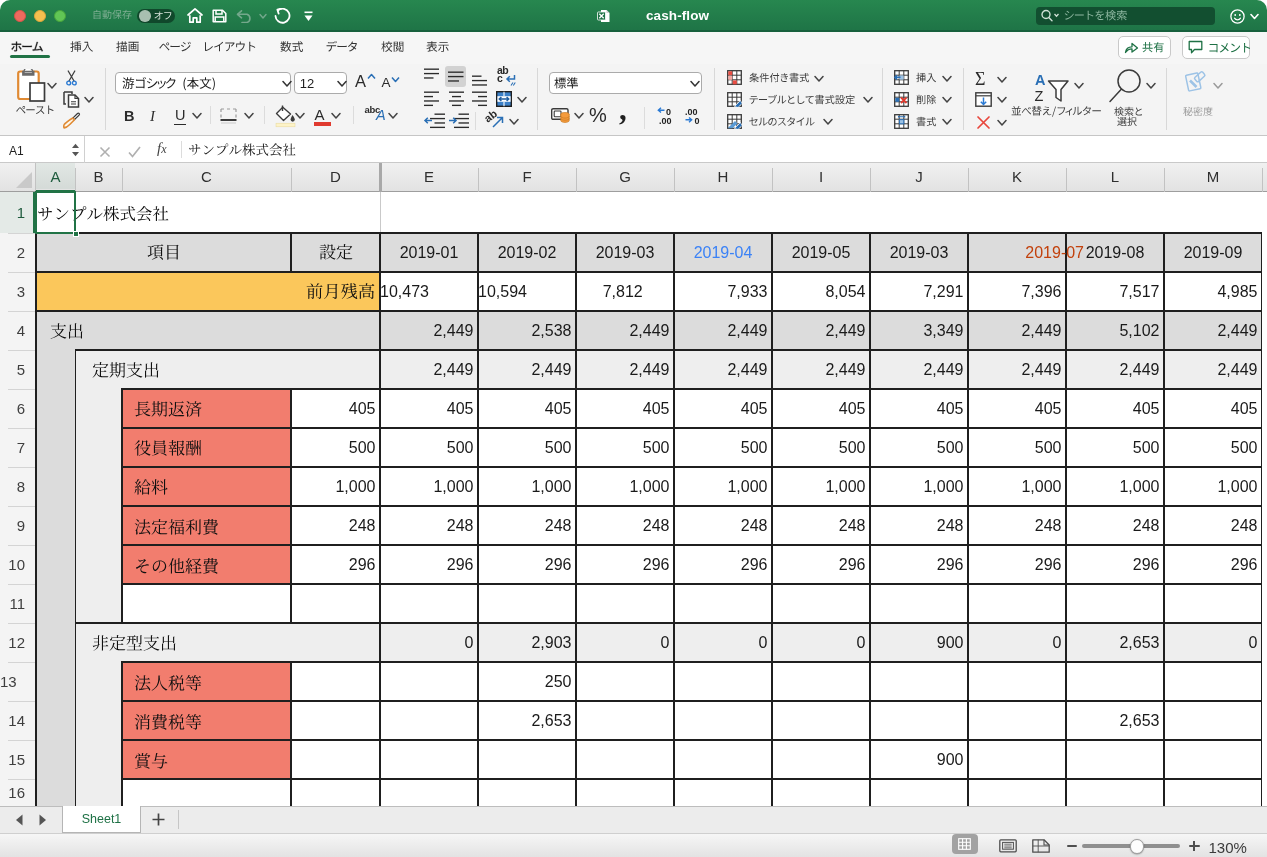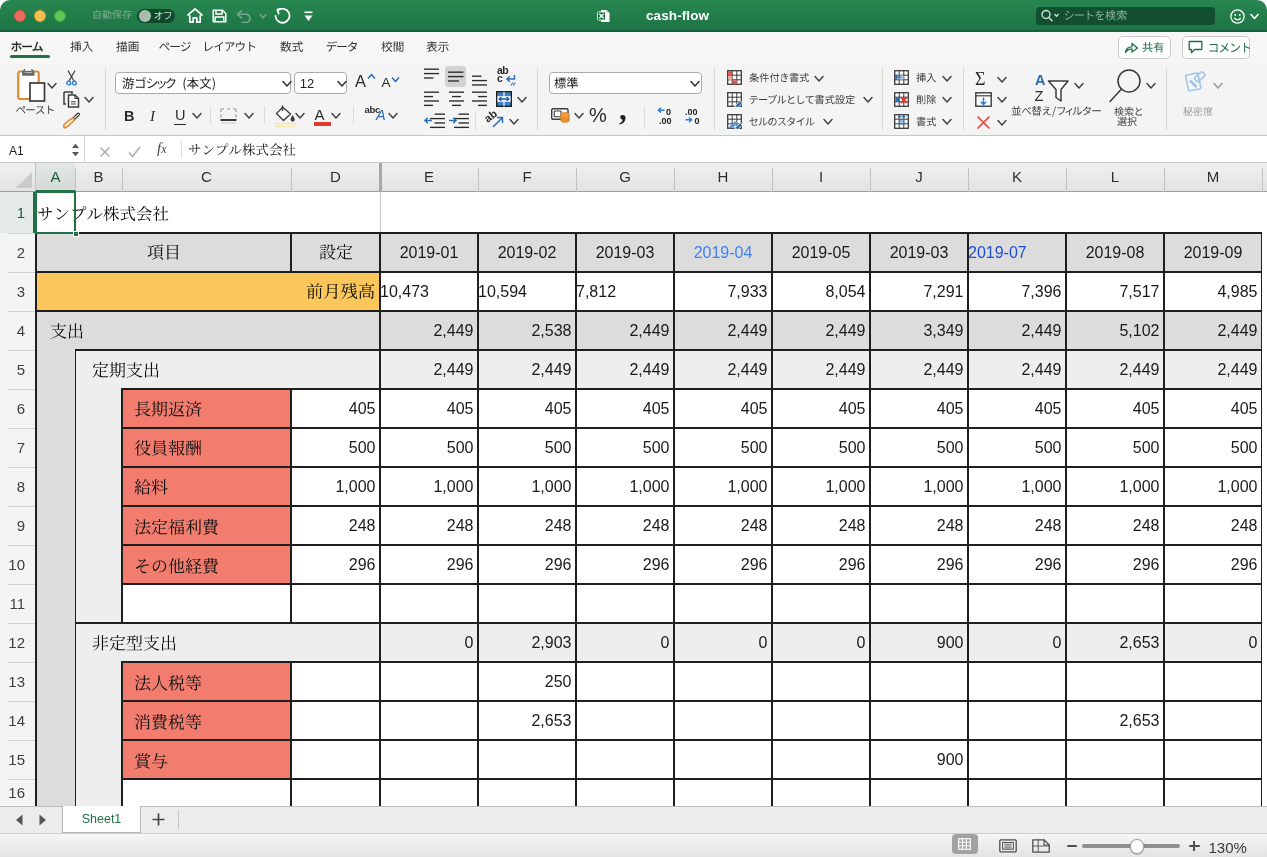--- a/index.html
+++ b/index.html
@@ -508,21 +508,21 @@
 <div class="abs" style="left:0px;top:467px;width:25px;height:39px;line-height:39px;text-align:right;font-size:15px;color:#3f3f3f;font-weight:400">8</div>
 <div class="abs" style="left:8px;top:506px;width:27px;height:1px;background:#d4d4d4"></div>
 <div class="abs" style="left:0px;top:506px;width:25px;height:39px;line-height:39px;text-align:right;font-size:15px;color:#3f3f3f;font-weight:400">9</div>
 <div class="abs" style="left:8px;top:545px;width:27px;height:1px;background:#d4d4d4"></div>
 <div class="abs" style="left:0px;top:545px;width:25px;height:39px;line-height:39px;text-align:right;font-size:15px;color:#3f3f3f;font-weight:400">10</div>
 <div class="abs" style="left:8px;top:584px;width:27px;height:1px;background:#d4d4d4"></div>
 <div class="abs" style="left:0px;top:584px;width:25px;height:39px;line-height:39px;text-align:right;font-size:15px;color:#3f3f3f;font-weight:400">11</div>
 <div class="abs" style="left:8px;top:623px;width:27px;height:1px;background:#d4d4d4"></div>
 <div class="abs" style="left:0px;top:623px;width:25px;height:39px;line-height:39px;text-align:right;font-size:15px;color:#3f3f3f;font-weight:400">12</div>
 <div class="abs" style="left:8px;top:662px;width:27px;height:1px;background:#d4d4d4"></div>
-<div class="abs" style="left:0px;top:662px;width:25px;height:39px;line-height:39px;text-align:right;font-size:15px;color:#3f3f3f;font-weight:400">13</div>
+<div class="abs" style="left:0px;top:662px;width:25px;height:39px;line-height:39px;font-size:15px;color:#3f3f3f;font-weight:400">13</div>
 <div class="abs" style="left:8px;top:701px;width:27px;height:1px;background:#d4d4d4"></div>
 <div class="abs" style="left:0px;top:701px;width:25px;height:39px;line-height:39px;text-align:right;font-size:15px;color:#3f3f3f;font-weight:400">14</div>
 <div class="abs" style="left:8px;top:740px;width:27px;height:1px;background:#d4d4d4"></div>
 <div class="abs" style="left:0px;top:740px;width:25px;height:39px;line-height:39px;text-align:right;font-size:15px;color:#3f3f3f;font-weight:400">15</div>
 <div class="abs" style="left:8px;top:779px;width:27px;height:1px;background:#d4d4d4"></div>
 <div class="abs" style="left:0px;top:779px;width:25px;height:27px;line-height:27px;text-align:right;font-size:15px;color:#3f3f3f;font-weight:400">16</div>
 <div class="abs" style="left:35px;top:192px;width:1px;height:614px;background:#c2c2c2"></div>
 <div class="abs" style="left:32.5px;top:192px;width:2.5px;height:41px;background:#217346"></div>
 <div class="abs" style="left:36px;top:233px;width:1226px;height:39px;background:#dcdcdc"></div>
 <div class="abs" style="left:36px;top:272px;width:344px;height:39px;background:#fbc75b"></div>
@@ -569,32 +569,32 @@
 <div class="hl" style="left:121px;top:661.25px;width:1141px;height:1.5px"></div>
 <div class="hl" style="left:121px;top:700.25px;width:1141px;height:1.5px"></div>
 <div class="hl" style="left:121px;top:739.25px;width:1141px;height:1.5px"></div>
 <div class="hl" style="left:121px;top:778.25px;width:1141px;height:1.5px"></div>
 <div class="abs" style="left:380px;top:233px;width:98px;height:39px;line-height:39px;text-align:center;font-size:16px;color:#1a1a1a">2019-01</div>
 <div class="abs" style="left:478px;top:233px;width:98px;height:39px;line-height:39px;text-align:center;font-size:16px;color:#1a1a1a">2019-02</div>
 <div class="abs" style="left:576px;top:233px;width:98px;height:39px;line-height:39px;text-align:center;font-size:16px;color:#1a1a1a">2019-03</div>
 <div class="abs" style="left:674px;top:233px;width:98px;height:39px;line-height:39px;text-align:center;font-size:16px;color:#3b82f6">2019-04</div>
 <div class="abs" style="left:772px;top:233px;width:98px;height:39px;line-height:39px;text-align:center;font-size:16px;color:#1a1a1a">2019-05</div>
 <div class="abs" style="left:870px;top:233px;width:98px;height:39px;line-height:39px;text-align:center;font-size:16px;color:#1a1a1a">2019-03</div>
-<div class="abs" style="left:968px;top:233px;width:116px;height:39px;line-height:39px;text-align:left;font-size:16px;color:#1d4ed8">2019-07</div>
+<div class="abs" style="left:968px;top:233px;width:116px;height:39px;line-height:39px;text-align:right;font-size:16px;color:#c2410c">2019-07</div>
 <div class="abs" style="left:1066px;top:233px;width:98px;height:39px;line-height:39px;text-align:center;font-size:16px;color:#1a1a1a">2019-08</div>
 <div class="abs" style="left:1164px;top:233px;width:98px;height:39px;line-height:39px;text-align:center;font-size:16px;color:#1a1a1a">2019-09</div>
 <div class="abs" style="left:380px;top:272px;width:93.5px;height:39px;line-height:39px;text-align:left;font-size:16px;color:#1a1a1a">10,473</div>
 <div class="abs" style="left:380px;top:311px;width:93.5px;height:39px;line-height:39px;text-align:right;font-size:16px;color:#1a1a1a">2,449</div>
 <div class="abs" style="left:380px;top:350px;width:93.5px;height:39px;line-height:39px;text-align:right;font-size:16px;color:#1a1a1a">2,449</div>
 <div class="abs" style="left:380px;top:623px;width:93.5px;height:39px;line-height:39px;text-align:right;font-size:16px;color:#1a1a1a">0</div>
 <div class="abs" style="left:478px;top:272px;width:93.5px;height:39px;line-height:39px;font-size:16px;color:#1a1a1a">10,594</div>
 <div class="abs" style="left:478px;top:311px;width:93.5px;height:39px;line-height:39px;text-align:right;font-size:16px;color:#1a1a1a">2,538</div>
 <div class="abs" style="left:478px;top:350px;width:93.5px;height:39px;line-height:39px;text-align:right;font-size:16px;color:#1a1a1a">2,449</div>
 <div class="abs" style="left:478px;top:623px;width:93.5px;height:39px;line-height:39px;text-align:right;font-size:16px;color:#1a1a1a">2,903</div>
-<div class="abs" style="left:576px;top:272px;width:93.5px;height:29px;line-height:39px;text-align:left;font-size:16px;color:#1a1a1a">7,812</div>
+<div class="abs" style="left:576px;top:272px;width:93.5px;height:29px;line-height:39px;text-align:center;font-size:16px;color:#1a1a1a">7,812</div>
 <div class="abs" style="left:576px;top:311px;width:93.5px;height:39px;line-height:39px;text-align:right;font-size:16px;color:#1a1a1a">2,449</div>
 <div class="abs" style="left:576px;top:350px;width:93.5px;height:39px;line-height:39px;text-align:right;font-size:16px;color:#1a1a1a">2,449</div>
 <div class="abs" style="left:576px;top:623px;width:93.5px;height:39px;line-height:39px;text-align:right;font-size:16px;color:#1a1a1a">0</div>
 <div class="abs" style="left:674px;top:272px;width:93.5px;height:39px;line-height:39px;text-align:right;font-size:16px;color:#1a1a1a">7,933</div>
 <div class="abs" style="left:674px;top:311px;width:93.5px;height:39px;line-height:39px;text-align:right;font-size:16px;color:#1a1a1a">2,449</div>
 <div class="abs" style="left:674px;top:350px;width:93.5px;height:39px;line-height:39px;text-align:right;font-size:16px;color:#1a1a1a">2,449</div>
 <div class="abs" style="left:674px;top:623px;width:93.5px;height:39px;line-height:39px;text-align:right;font-size:16px;color:#1a1a1a">0</div>
 <div class="abs" style="left:772px;top:272px;width:93.5px;height:39px;line-height:39px;text-align:right;font-size:16px;color:#1a1a1a">8,054</div>
 <div class="abs" style="left:772px;top:311px;width:93.5px;height:39px;line-height:39px;text-align:right;font-size:16px;color:#1a1a1a">2,449</div>
 <div class="abs" style="left:772px;top:350px;width:93.5px;height:39px;line-height:39px;text-align:right;font-size:16px;color:#1a1a1a">2,449</div>

